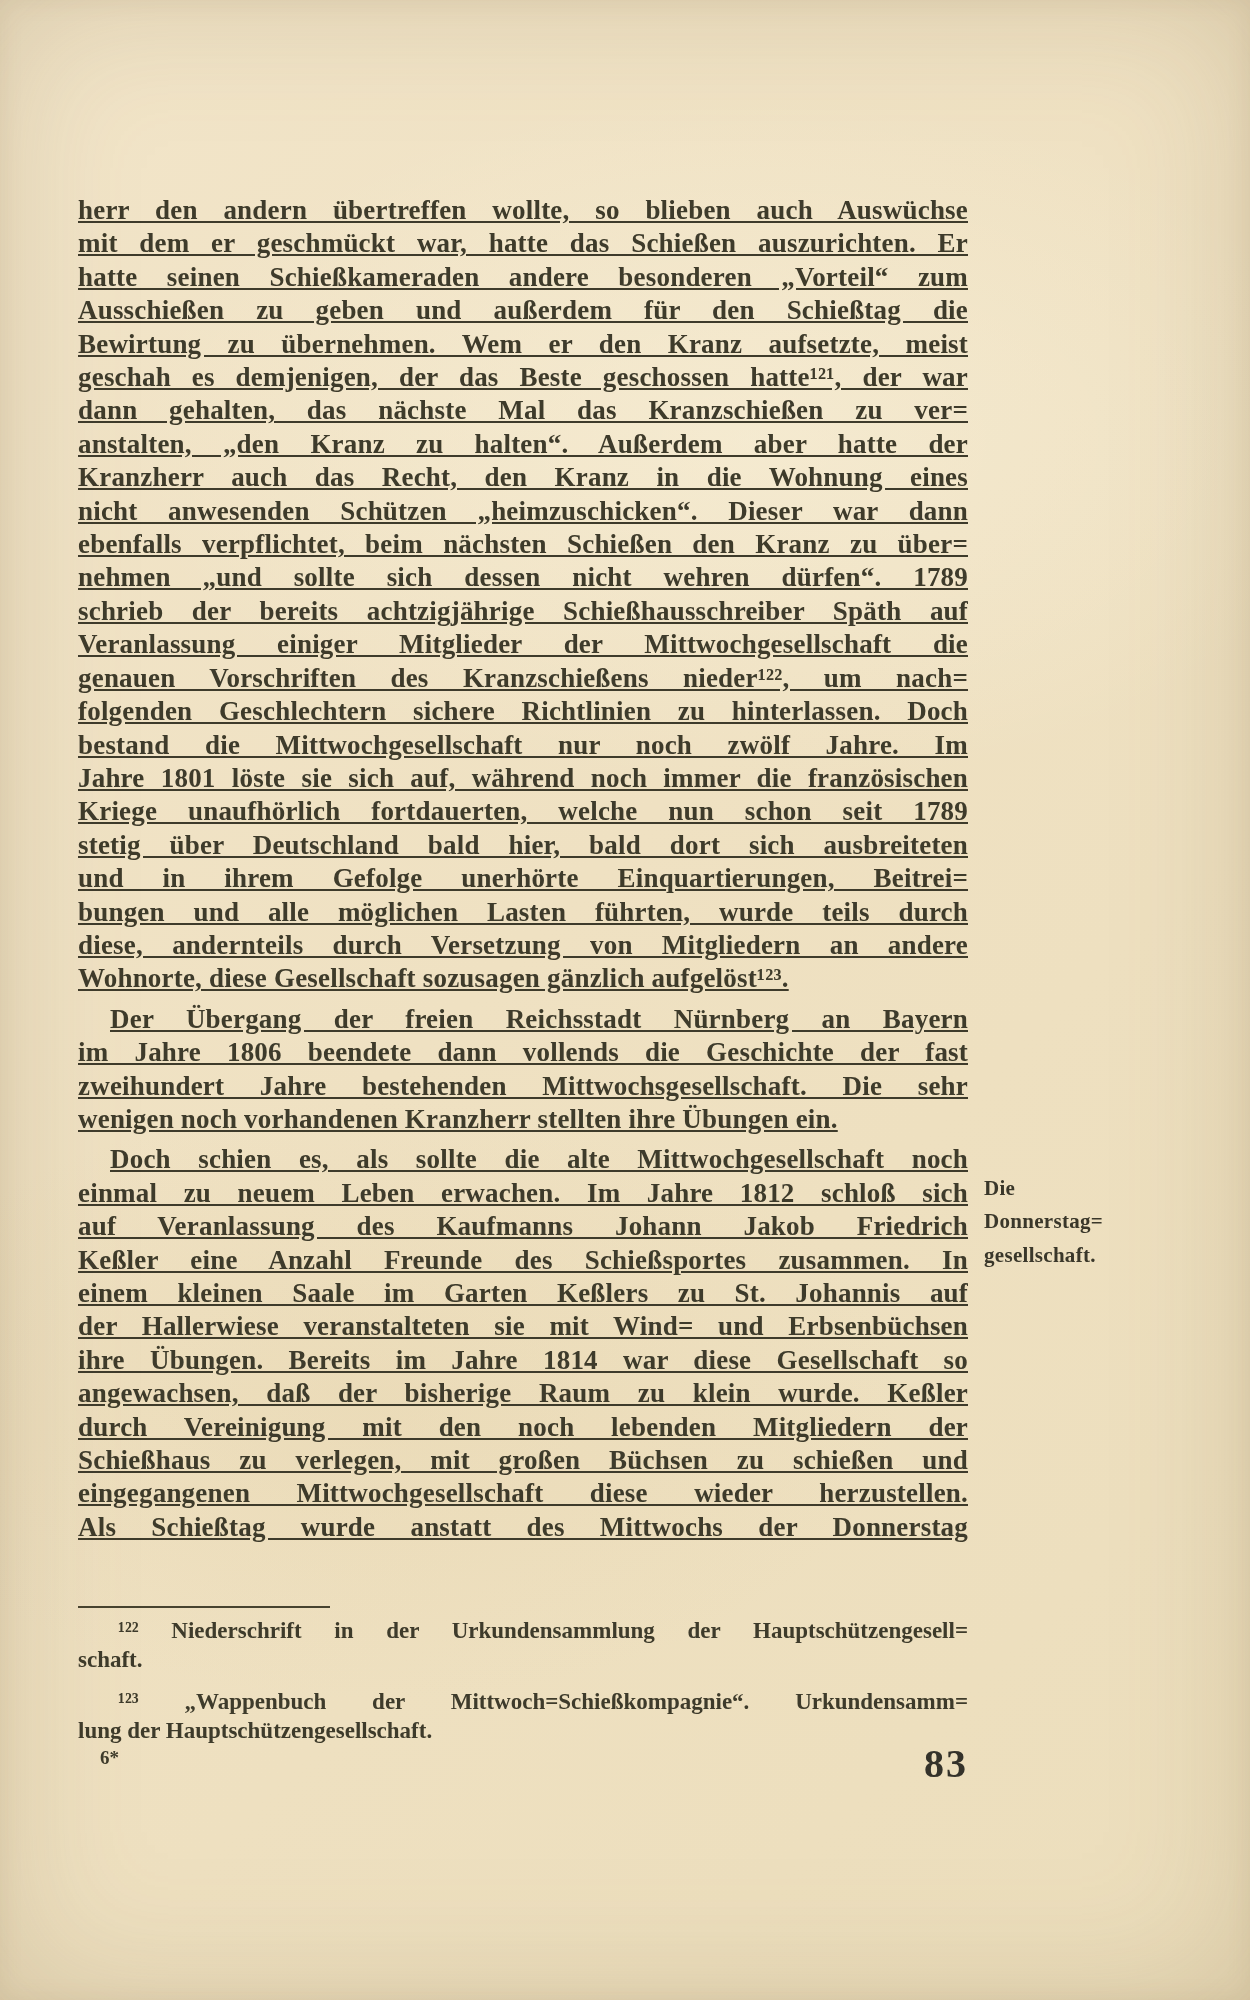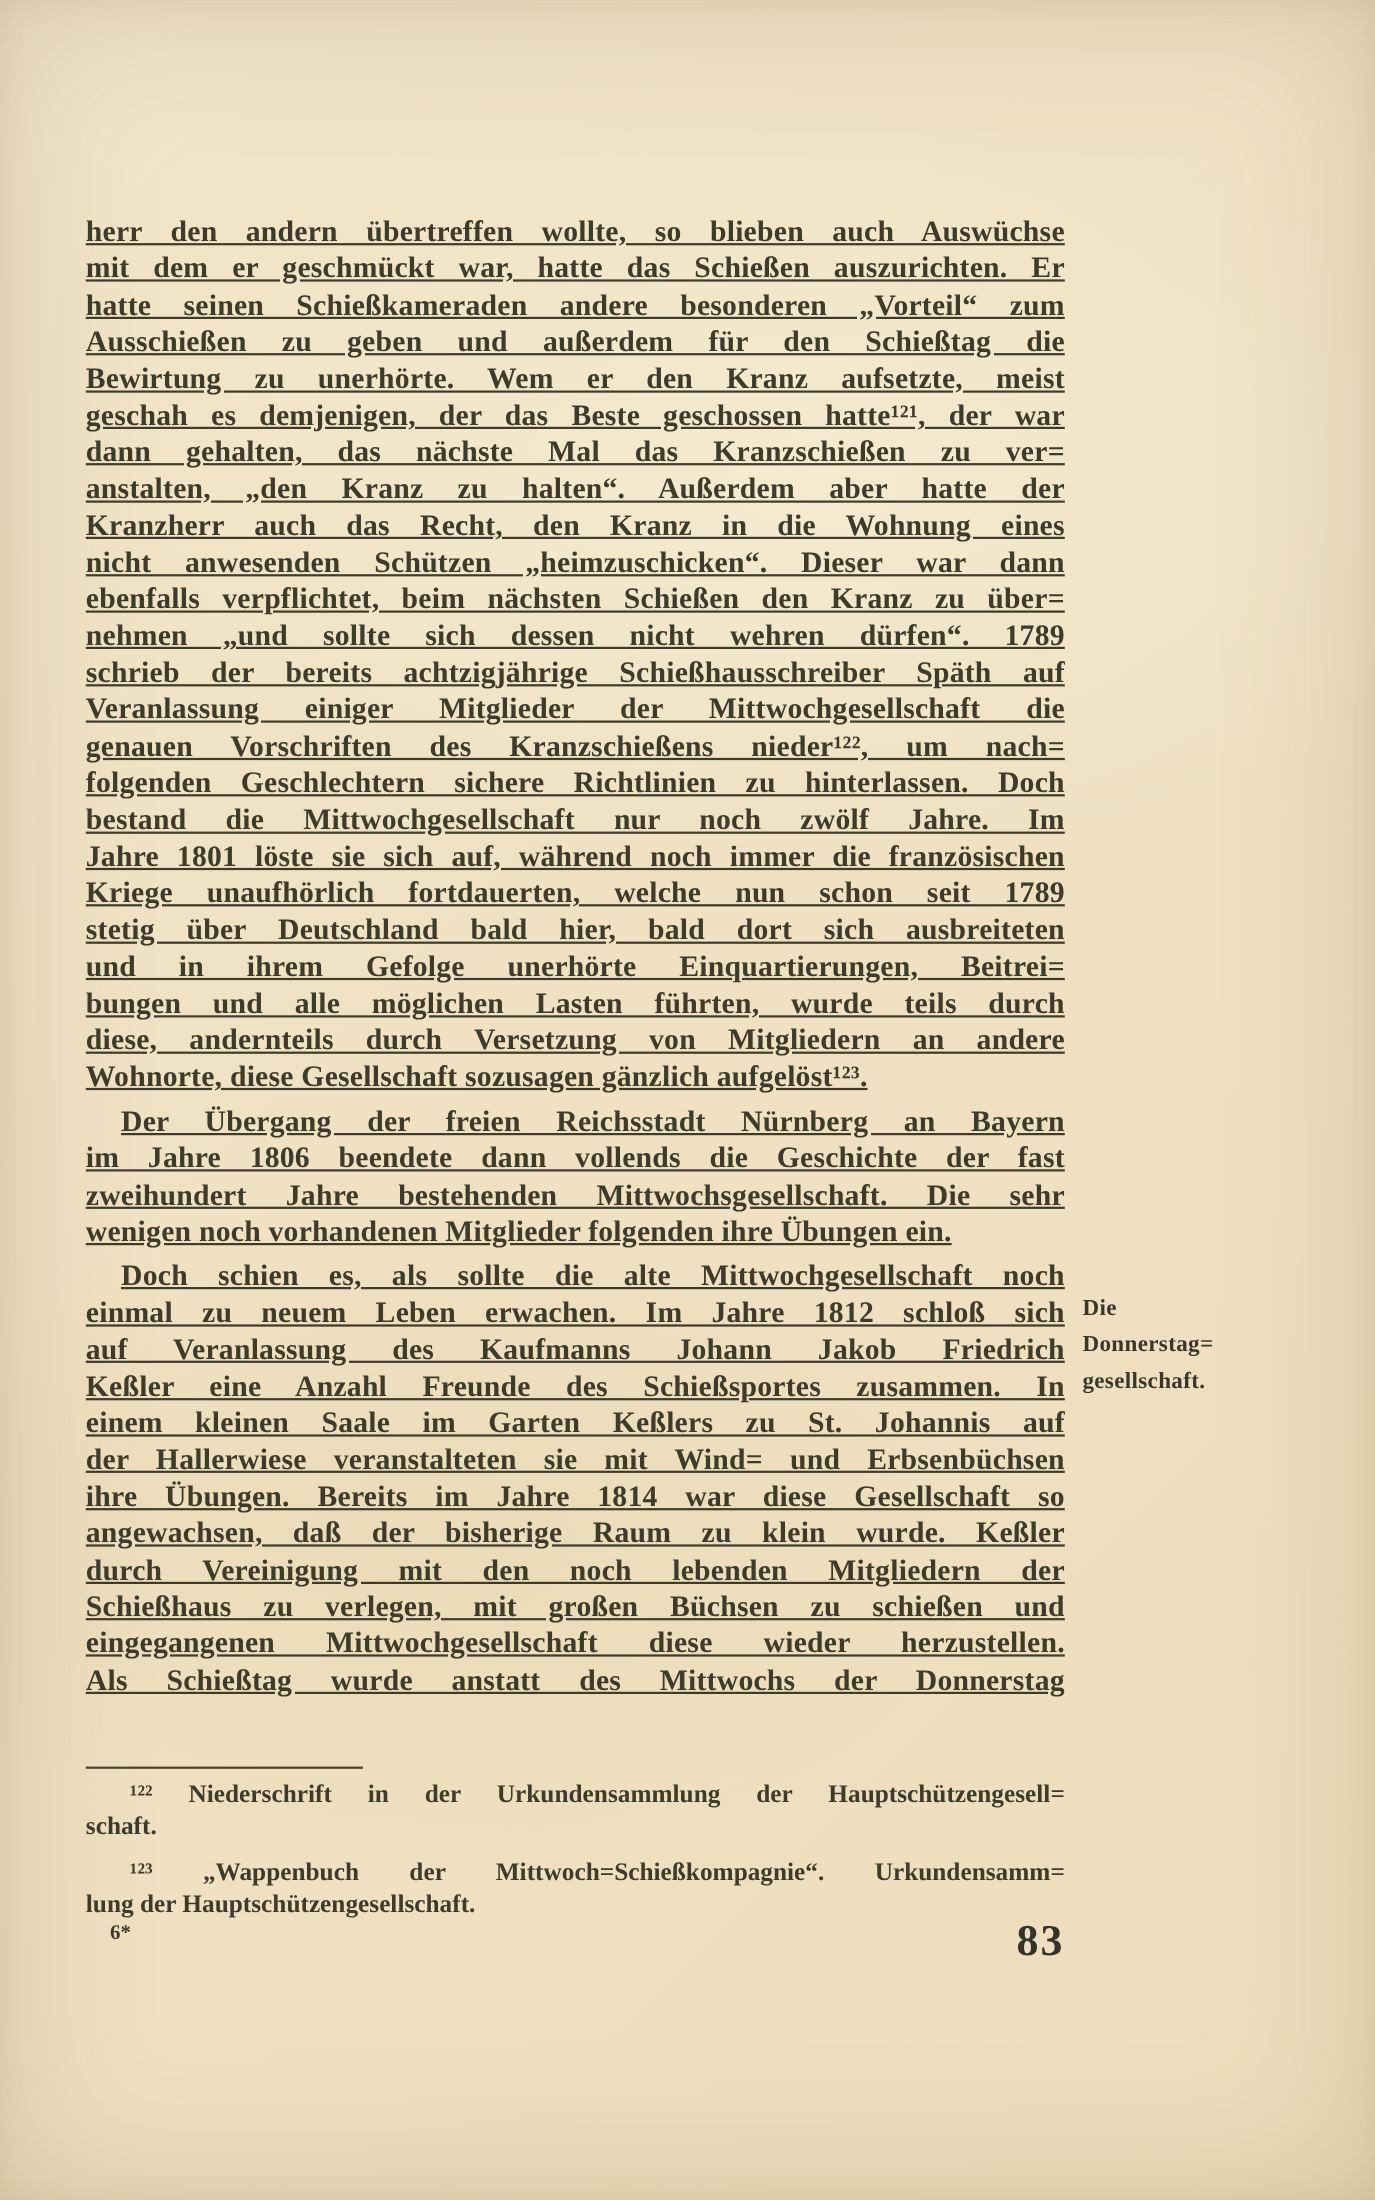--- a/index.html
+++ b/index.html
@@ -99,21 +99,21 @@
 <body>
 
 <div class="page">
 
   <div class="body-text">
       <div class="para">
         <div class="line justify">herr den andern übertreffen wollte, so blieben auch Auswüchse</div>
         <div class="line justify">mit dem er geschmückt war, hatte das Schießen auszurichten. Er</div>
         <div class="line justify">hatte seinen Schießkameraden andere besonderen „Vorteil“ zum</div>
         <div class="line justify">Ausschießen zu geben und außerdem für den Schießtag die</div>
-        <div class="line justify">Bewirtung zu unerhörte. Wem er den Kranz aufsetzte, meist</div>
+        <div class="line justify">Bewirtung zu übernehmen. Wem er den Kranz aufsetzte, meist</div>
         <div class="line justify">geschah es demjenigen, der das Beste geschossen hatte¹²¹, der war</div>
         <div class="line justify">dann gehalten, das nächste Mal das Kranzschießen zu ver=</div>
         <div class="line justify">anstalten, „den Kranz zu halten“. Außerdem aber hatte der</div>
         <div class="line justify">Kranzherr auch das Recht, den Kranz in die Wohnung eines</div>
         <div class="line justify">nicht anwesenden Schützen „heimzuschicken“. Dieser war dann</div>
         <div class="line justify">ebenfalls verpflichtet, beim nächsten Schießen den Kranz zu über=</div>
         <div class="line justify">nehmen „und sollte sich dessen nicht wehren dürfen“. 1789</div>
         <div class="line justify">schrieb der bereits achtzigjährige Schießhausschreiber Späth auf</div>
         <div class="line justify">Veranlassung einiger Mitglieder der Mittwochgesellschaft die</div>
         <div class="line justify">genauen Vorschriften des Kranzschießens nieder¹²², um nach=</div>
@@ -124,21 +124,21 @@
         <div class="line justify">stetig über Deutschland bald hier, bald dort sich ausbreiteten</div>
         <div class="line justify">und in ihrem Gefolge unerhörte Einquartierungen, Beitrei=</div>
         <div class="line justify">bungen und alle möglichen Lasten führten, wurde teils durch</div>
         <div class="line justify">diese, andernteils durch Versetzung von Mitgliedern an andere</div>
         <div class="line left">Wohnorte, diese Gesellschaft sozusagen gänzlich aufgelöst¹²³.</div>
       </div>
       <div class="para">
         <div class="line justify indent">Der Übergang der freien Reichsstadt Nürnberg an Bayern</div>
         <div class="line justify">im Jahre 1806 beendete dann vollends die Geschichte der fast</div>
         <div class="line justify">zweihundert Jahre bestehenden Mittwochsgesellschaft. Die sehr</div>
-        <div class="line left">wenigen noch vorhandenen Mitglieder folgenden ihre Übungen ein.</div>
+        <div class="line left">wenigen noch vorhandenen Kranzherr stellten ihre Übungen ein.</div>
       </div>
       <div class="para">
         <div class="line justify indent">Doch schien es, als sollte die alte Mittwochgesellschaft noch</div>
         <div class="line justify">einmal zu neuem Leben erwachen. Im Jahre 1812 schloß sich</div>
         <div class="line justify">auf Veranlassung des Kaufmanns Johann Jakob Friedrich</div>
         <div class="line justify">Keßler eine Anzahl Freunde des Schießsportes zusammen. In</div>
         <div class="line justify">einem kleinen Saale im Garten Keßlers zu St. Johannis auf</div>
         <div class="line justify">der Hallerwiese veranstalteten sie mit Wind= und Erbsenbüchsen</div>
         <div class="line justify">ihre Übungen. Bereits im Jahre 1814 war diese Gesellschaft so</div>
         <div class="line justify">angewachsen, daß der bisherige Raum zu klein wurde. Keßler</div>

